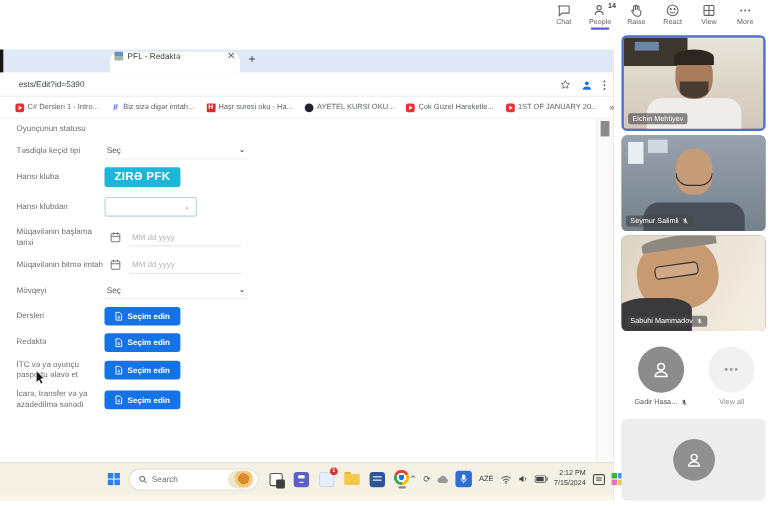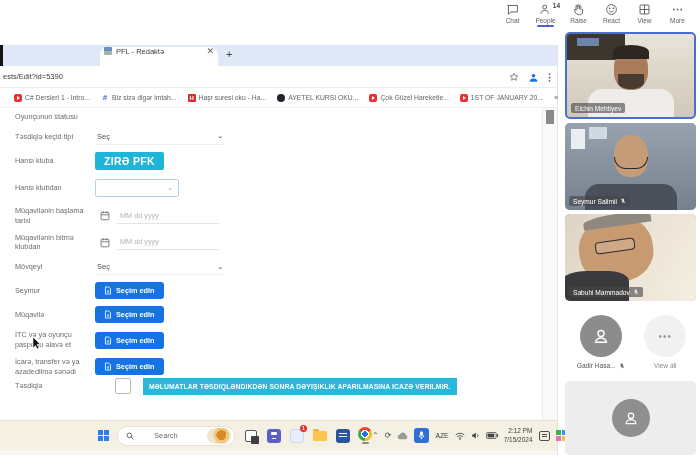--- a/index.html
+++ b/index.html
@@ -28,21 +28,21 @@
   .tab { position:absolute; left:100px; top:2px; width:118px; height:19px; background:#fff;
          border-radius:8px 8px 0 0; display:flex; align-items:flex-start; gap:4px;
          padding:0 4px; font-size:7.5px; color:#3c4043; }
   .tab-favicon { width:8px; height:8px; border-radius:1px; flex-shrink:0;
                  background:linear-gradient(180deg,#6b8fc2 50%, #9fb7a6 50%); }
   .tab-title { flex:1; white-space:nowrap; overflow:hidden; }
   .tab-close { font-size:9px; color:#5f6368; line-height:1; }
   .newtab-btn { position:absolute; left:226px; top:4px; font-size:11px; color:#444; line-height:1; }
 
   .chrome-toolbar { position:relative; height:22px; background:#fff;
-                    border-bottom:1px solid #ededed; display:flex; align-items:center; }
+                    border-bottom:1px solid #ededed; display:flex; align-items:center;padding-left:14px; }
   .url-text { font-size:7.5px; color:#3c4043; padding-left:3px; }
   .toolbar-right { position:absolute; right:6px; top:0; height:22px; display:flex;
                    align-items:center; gap:9px; }
   .toolbar-right svg { display:block; }
 
   .bookmarks-bar { height:20px; background:#fff; border-bottom:1px solid #f1f1f1;
                    display:flex; align-items:center; font-size:6.8px; color:#5f6368;
                    padding:0 6px 0 14px; gap:11px; }
   .bm { display:flex; align-items:center; gap:3px; white-space:nowrap; }
   .bm-fav { width:8px; height:8px; flex-shrink:0; position:relative; }
@@ -91,21 +91,21 @@
 
   
   .taskbar { position:absolute; left:0; top:375px; width:100%; height:30px;
              background:#f5f0e4; border-top:1px solid #e7e1d2; display:flex; align-items:center; }
   .after-taskbar { position:absolute; left:0; top:405px; width:100%; height:5px; background:#f9f6ee; }
   .tb-center { display:flex; align-items:center; gap:8px; margin-left:98px; }
   .win-logo { width:11px; height:11px; display:grid; grid-template-columns:5px 5px;
               grid-template-rows:5px 5px; gap:1px; }
   .win-logo span { background:#2f7fe8; }
   .search-pill { width:118px; height:20px; background:#fff; border:1px solid #e8e2d2;
-                 border-radius:10px; display:flex; align-items:center; gap:20px; padding:0 3px 0 8px; }
+                 border-radius:10px; display:flex; align-items:center; gap:4px; padding:0 3px 0 8px; }
   .search-pill .s-label { font-size:7.5px; color:#6b6b6b; flex:1; }
   .search-art { width:24px; height:16px; border-radius:8px;
                 background:radial-gradient(circle at 60% 45%, #d98a2b 0 5px, #f2c879 5px 8px, #efe6cf 8px); }
   .tb-icon { width:15px; height:15px; position:relative; display:flex; align-items:center; justify-content:center; }
   .taskview { width:12px; height:12px; background:#fdfdfd; border:1px solid #555; border-radius:2px; position:relative; }
   .taskview::after { content:""; position:absolute; right:-3px; bottom:-3px; width:8px; height:8px;
                      background:#3f3f3f; border-radius:1px; }
   .teams-app { width:14px; height:14px; border-radius:3px; background:#5b5fc7; position:relative; }
   .teams-app::after { content:""; position:absolute; left:4px; top:3px; width:6px; height:3px;
                       background:#fff; border-radius:1px; box-shadow:0 5px 0 -1px #fff; }
@@ -348,51 +348,51 @@
           <div class="date-wrap">
             <svg width="10" height="11" viewBox="0 0 14 15" fill="none" stroke="#6d6d6d" stroke-width="1.2">
                 <rect x="1.5" y="3" width="11" height="10.5" rx="1"></rect>
                 <path d="M1.5 6.5h11M4.5 1.5v3M9.5 1.5v3"></path>
               </svg>
             <span class="date-input">MM dd yyyy</span>
           </div>
         </div>
 
         <div class="frow">
-          <span class="flabel">Müqavilənin bitmə klubdan</span>
+          <span class="flabel">Müqavilənin bitmə imtah</span>
           <div class="date-wrap">
             <svg width="10" height="11" viewBox="0 0 14 15" fill="none" stroke="#6d6d6d" stroke-width="1.2">
                 <rect x="1.5" y="3" width="11" height="10.5" rx="1"></rect>
                 <path d="M1.5 6.5h11M4.5 1.5v3M9.5 1.5v3"></path>
               </svg>
             <span class="date-input">MM dd yyyy</span>
           </div>
         </div>
 
         <div class="frow">
           <span class="flabel">Mövqeyi</span>
           <div class="sel">
             <span>Seç</span>
             <span class="chev">⌄</span>
           </div>
         </div>
 
         <div class="frow">
-          <span class="flabel">Seymur</span>
+          <span class="flabel">Dersleri</span>
           <button class="btn-file">
             <svg width="8" height="9" viewBox="0 0 12 14" fill="none" stroke="#fff" stroke-width="1.3">
                 <path d="M2 1.5h5l3 3V12.5H2z" stroke-linejoin="round"></path>
                 <path d="M6 6v4M4.5 8.5L6 10l1.5-1.5"></path>
               </svg>
             <span>Seçim edin</span>
           </button>
         </div>
 
         <div class="frow">
-          <span class="flabel">Müqavilə</span>
+          <span class="flabel">Redaktə</span>
           <button class="btn-file">
             <svg width="8" height="9" viewBox="0 0 12 14" fill="none" stroke="#fff" stroke-width="1.3">
                 <path d="M2 1.5h5l3 3V12.5H2z" stroke-linejoin="round"></path>
                 <path d="M6 6v4M4.5 8.5L6 10l1.5-1.5"></path>
               </svg>
             <span>Seçim edin</span>
           </button>
         </div>
 
         <div class="frow">
@@ -410,25 +410,20 @@
           <span class="flabel">İcarə, transfer və ya azadedilmə sənədi</span>
           <button class="btn-file">
             <svg width="8" height="9" viewBox="0 0 12 14" fill="none" stroke="#fff" stroke-width="1.3">
                 <path d="M2 1.5h5l3 3V12.5H2z" stroke-linejoin="round"></path>
                 <path d="M6 6v4M4.5 8.5L6 10l1.5-1.5"></path>
               </svg>
             <span>Seçim edin</span>
           </button>
         </div>
 
-        <div class="frow">
-          <span class="flabel">Təsdiqlə</span>
-          <span class="checkbox"></span>
-          <span class="banner">MƏLUMATLAR TƏSDIQLƏNDIKDƏN SONRA DƏYIŞIKLIK APARILMASINA ICAZƏ VERILMIR.</span>
-        </div>
 
       </div>
       <div class="scrollbar">
         <div class="scroll-thumb"></div>
       </div>
     </div>
 
     <div class="taskbar">
       <div class="tb-center">
         <span class="win-logo">

